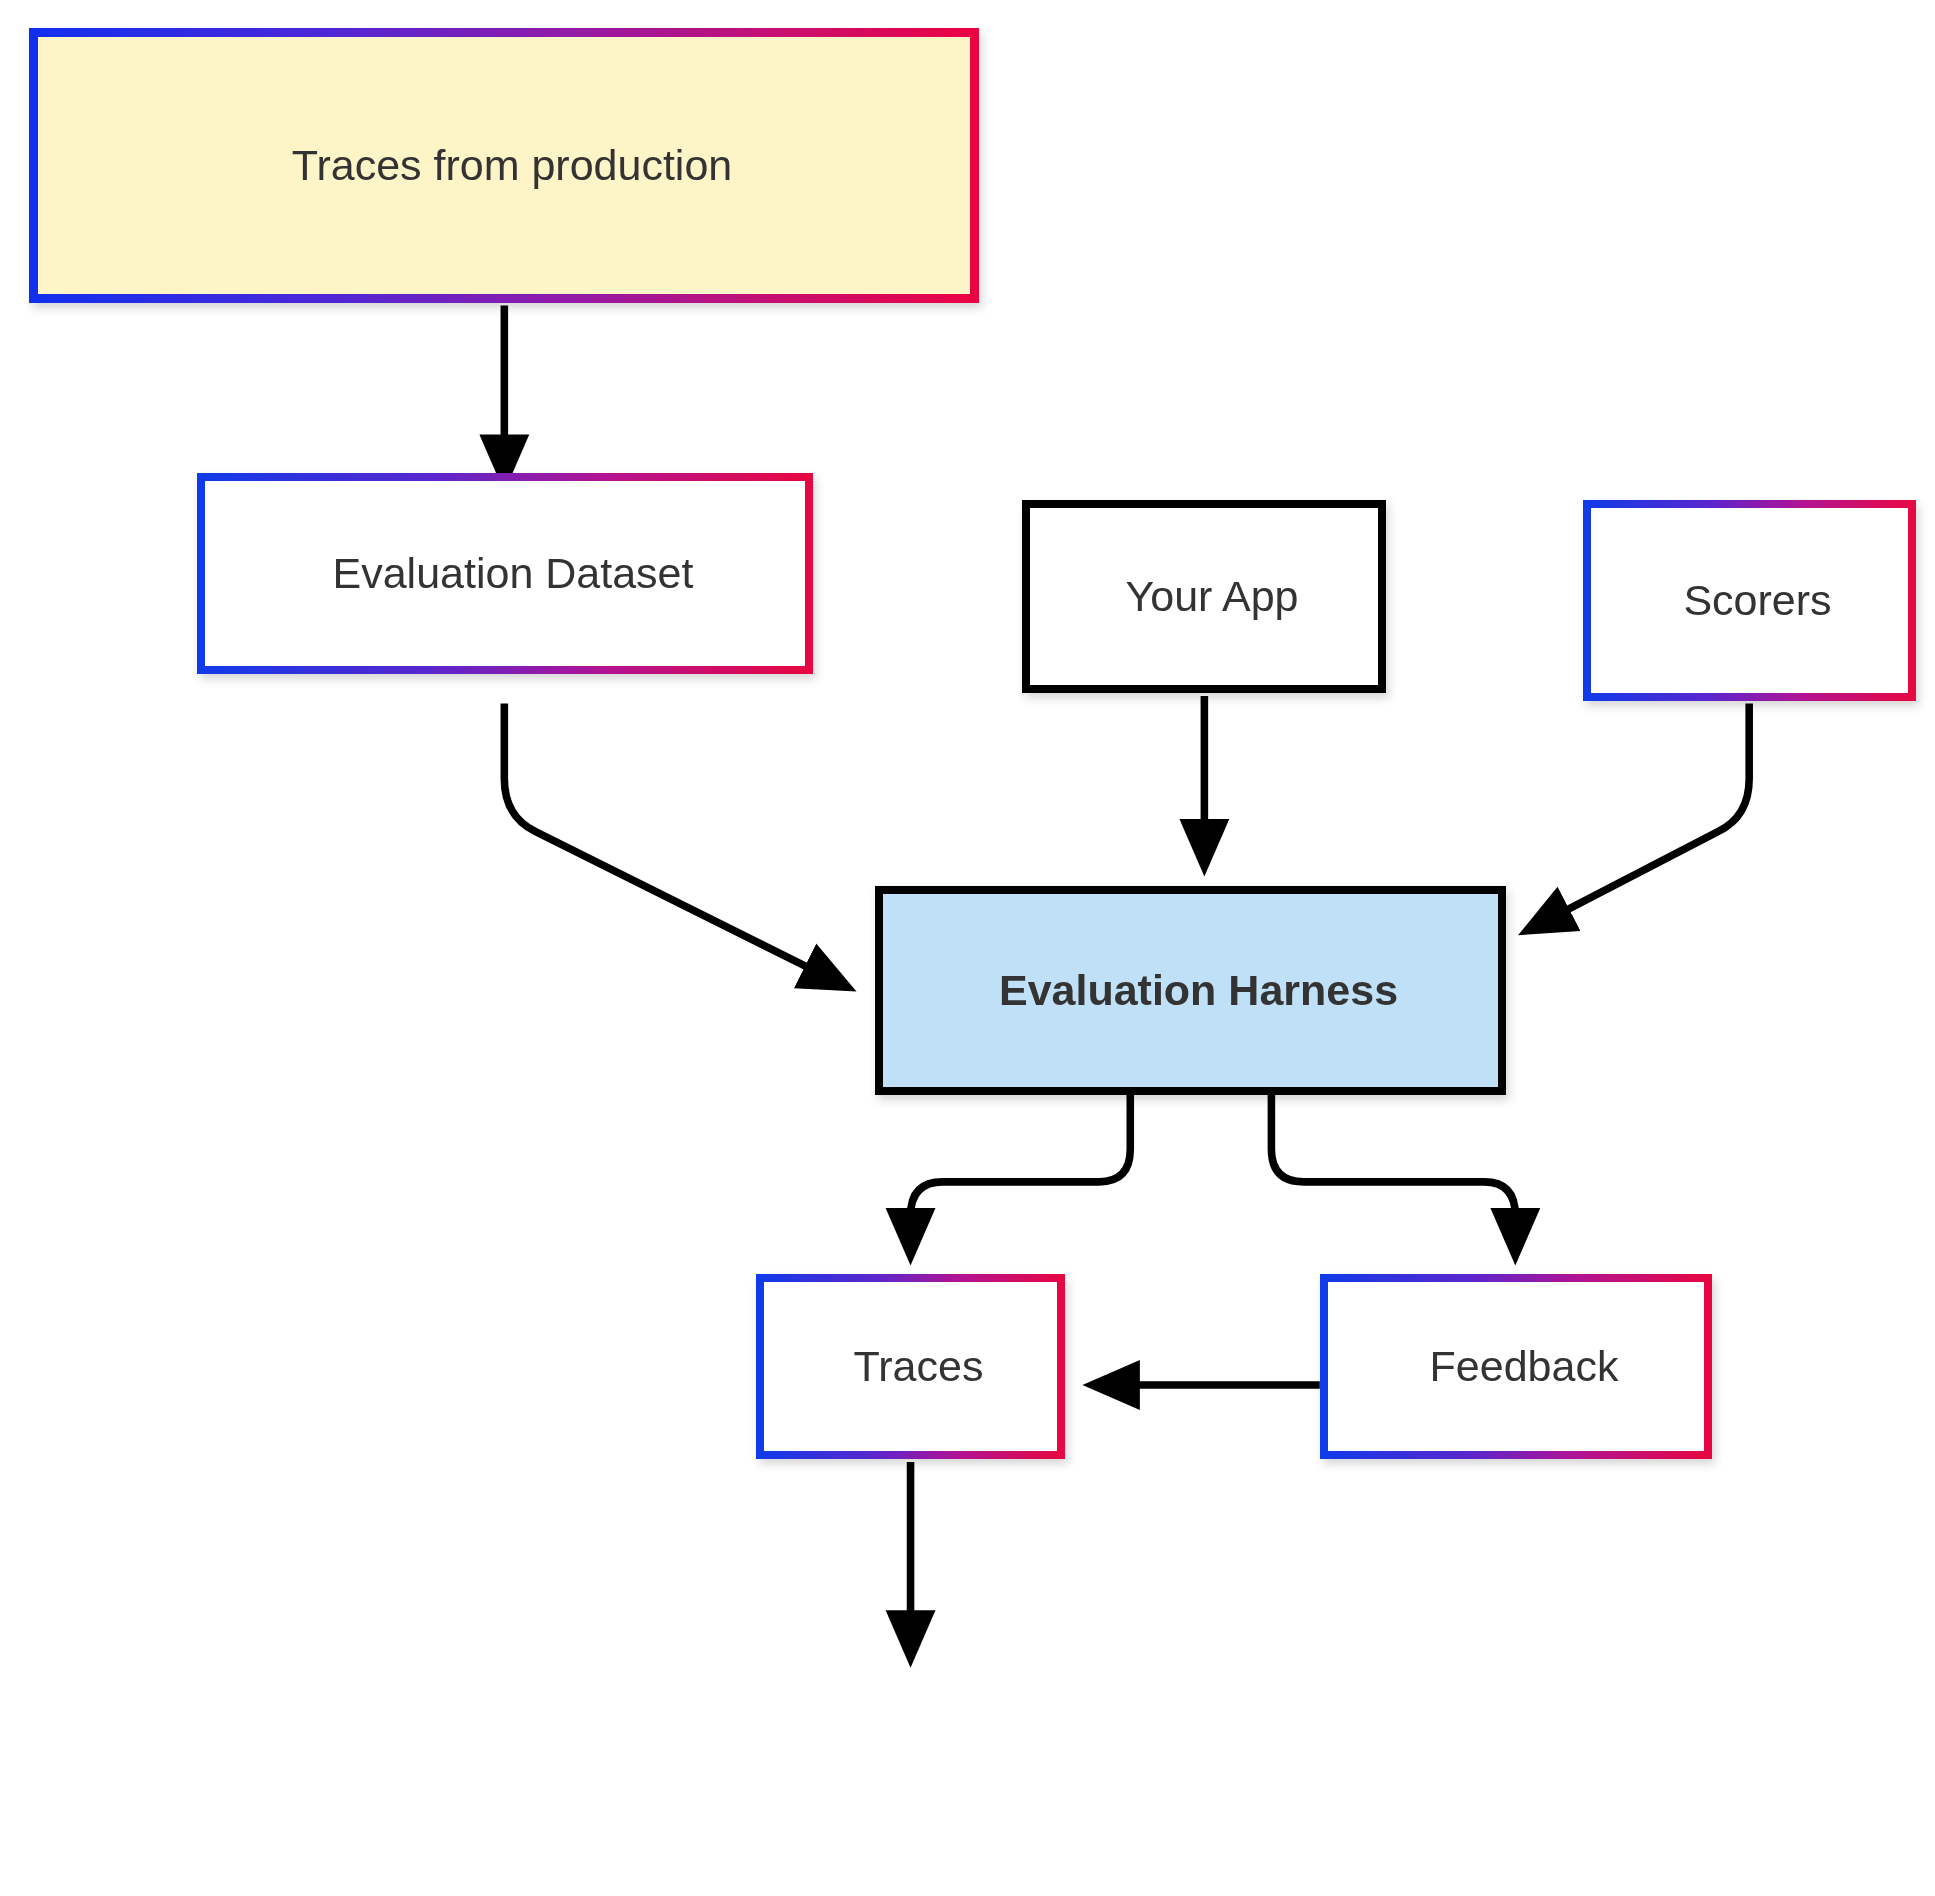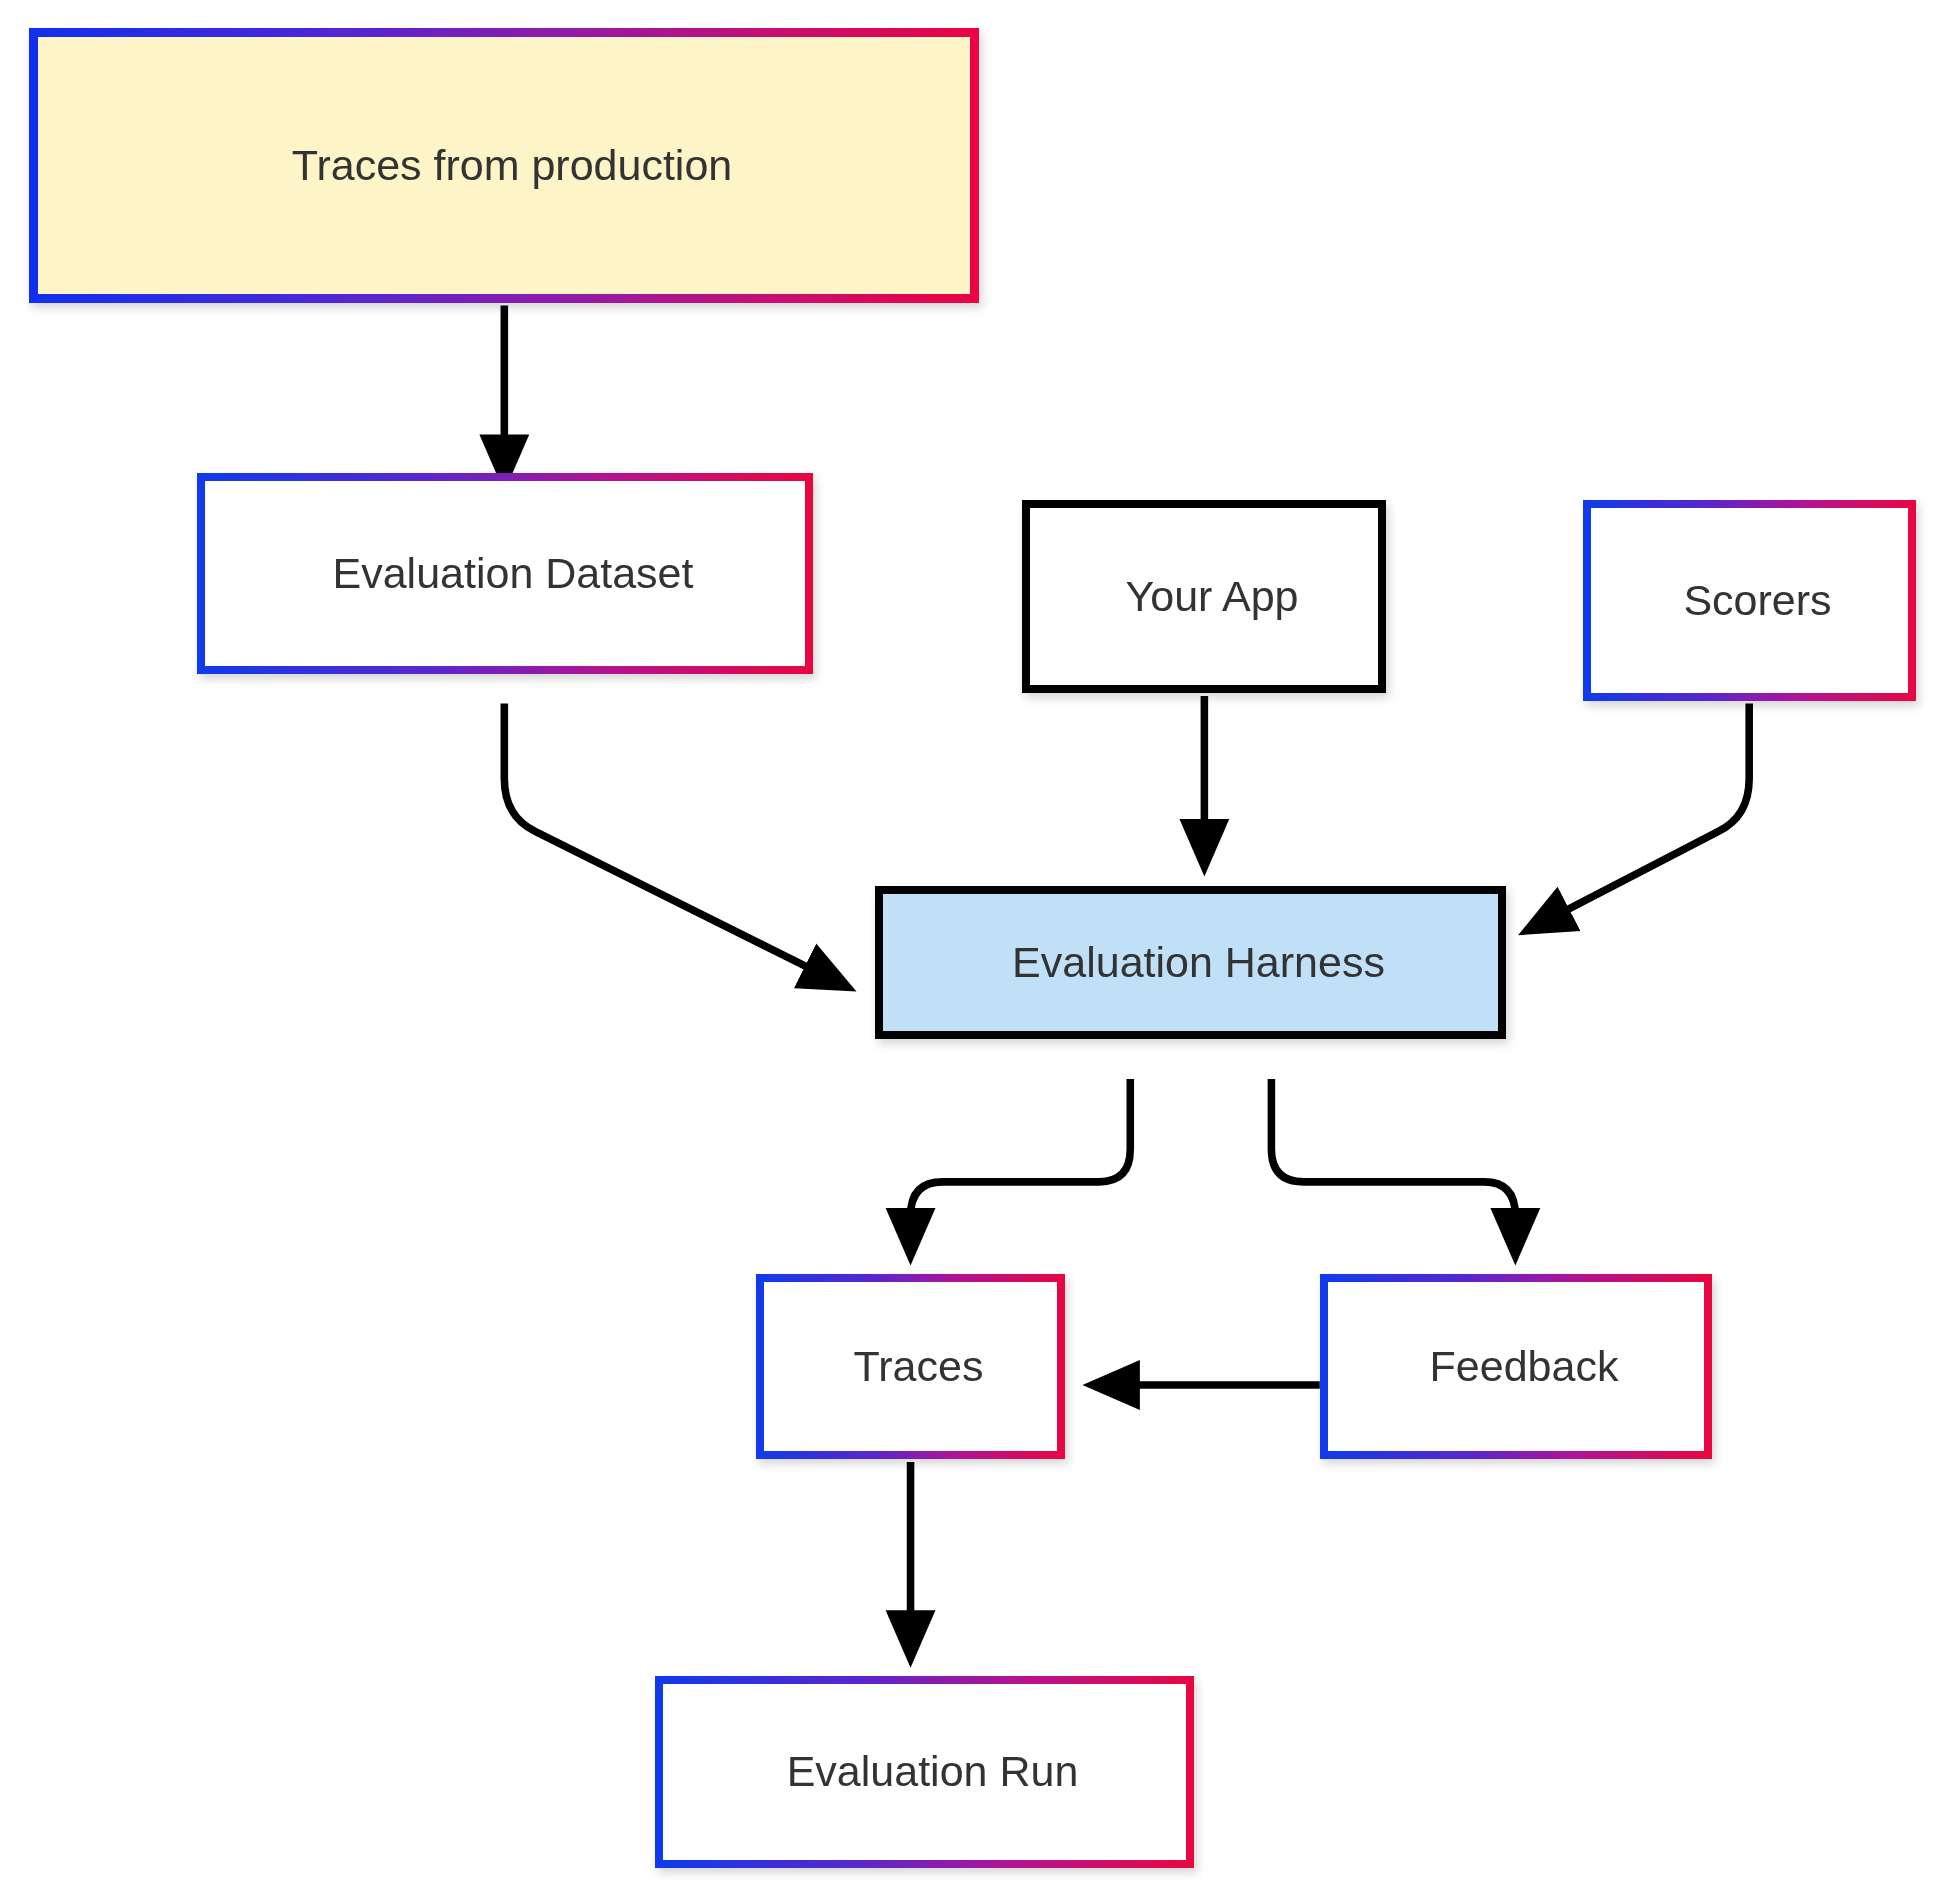--- a/index.html
+++ b/index.html
@@ -83,30 +83,27 @@
   </div>
 
   <div class="node grad" style="left:1583px;top:500px;width:333px;height:201px;font-size:43px;">
     <span class="lbl">Scorers</span>
   </div>
 
   <div class="node black" style="left:1022px;top:500px;width:364px;height:193px;font-size:43px;">
     <span class="lbl">Your App</span>
   </div>
 
-  <div class="node harness" style="left:875px;top:886px;width:631px;height:153px;font-size:43px;">
+  <div class="node harness" style="left:875px;top:886px;width:631px;height:209px;font-size:43px;font-weight:bold;">
     <span class="lbl">Evaluation Harness</span>
   </div>
 
   <div class="node grad" style="left:756px;top:1274px;width:309px;height:185px;font-size:43px;">
     <span class="lbl">Traces</span>
   </div>
 
   <div class="node grad" style="left:1320px;top:1274px;width:392px;height:185px;font-size:43px;">
     <span class="lbl">Feedback</span>
   </div>
 
-  <div class="node grad" style="left:655px;top:1676px;width:539px;height:192px;font-size:43px;">
-    <span class="lbl">Evaluation Run</span>
-  </div>
 
 </div>
 
 
 </body></html>

